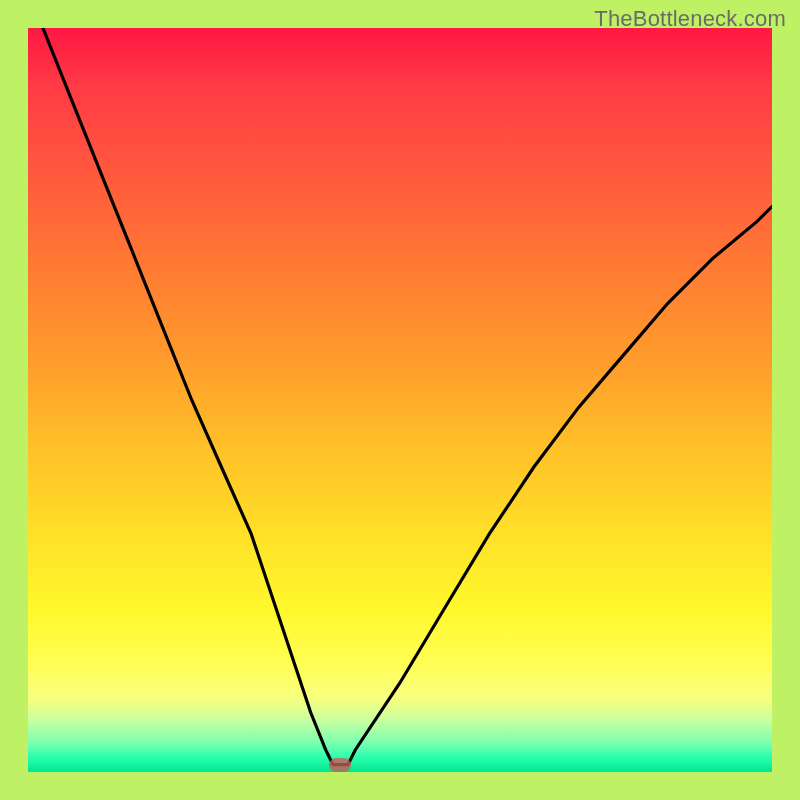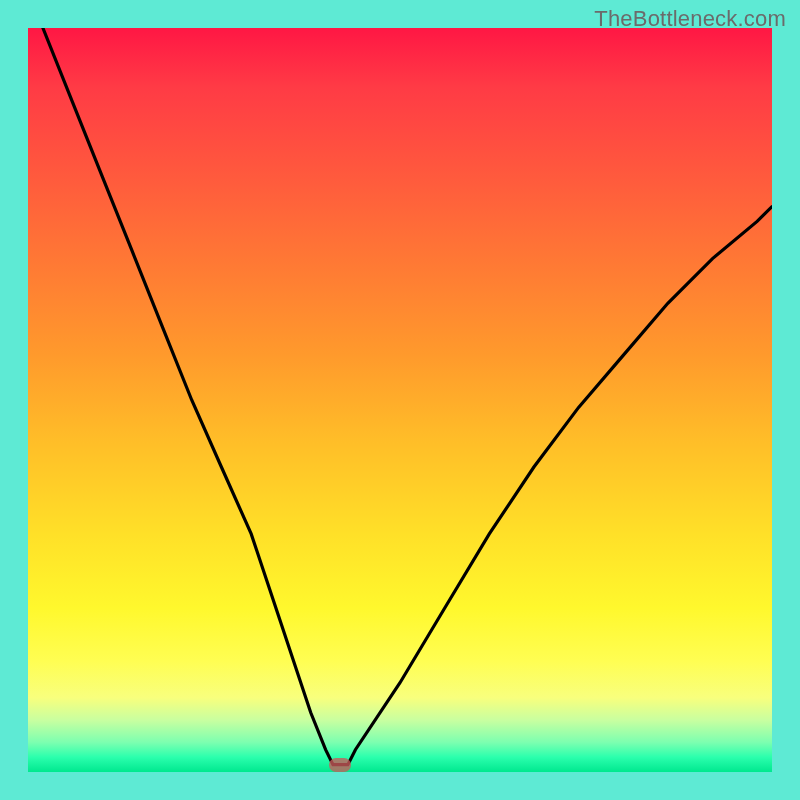--- a/index.html
+++ b/index.html
@@ -8,21 +8,21 @@
     width: 800px;
     height: 800px;
     background: #000;
     overflow: hidden;
     font-family: Arial, Helvetica, sans-serif;
   }
   .outer {
     position: relative;
     width: 800px;
     height: 800px;
-    background: #5eead4;
+    background: #bef264;
   }
   .plot {
     position: absolute;
     left: 28px;
     top: 28px;
     width: 744px;
     height: 744px;
     overflow: hidden;
   }
   .gradient {

